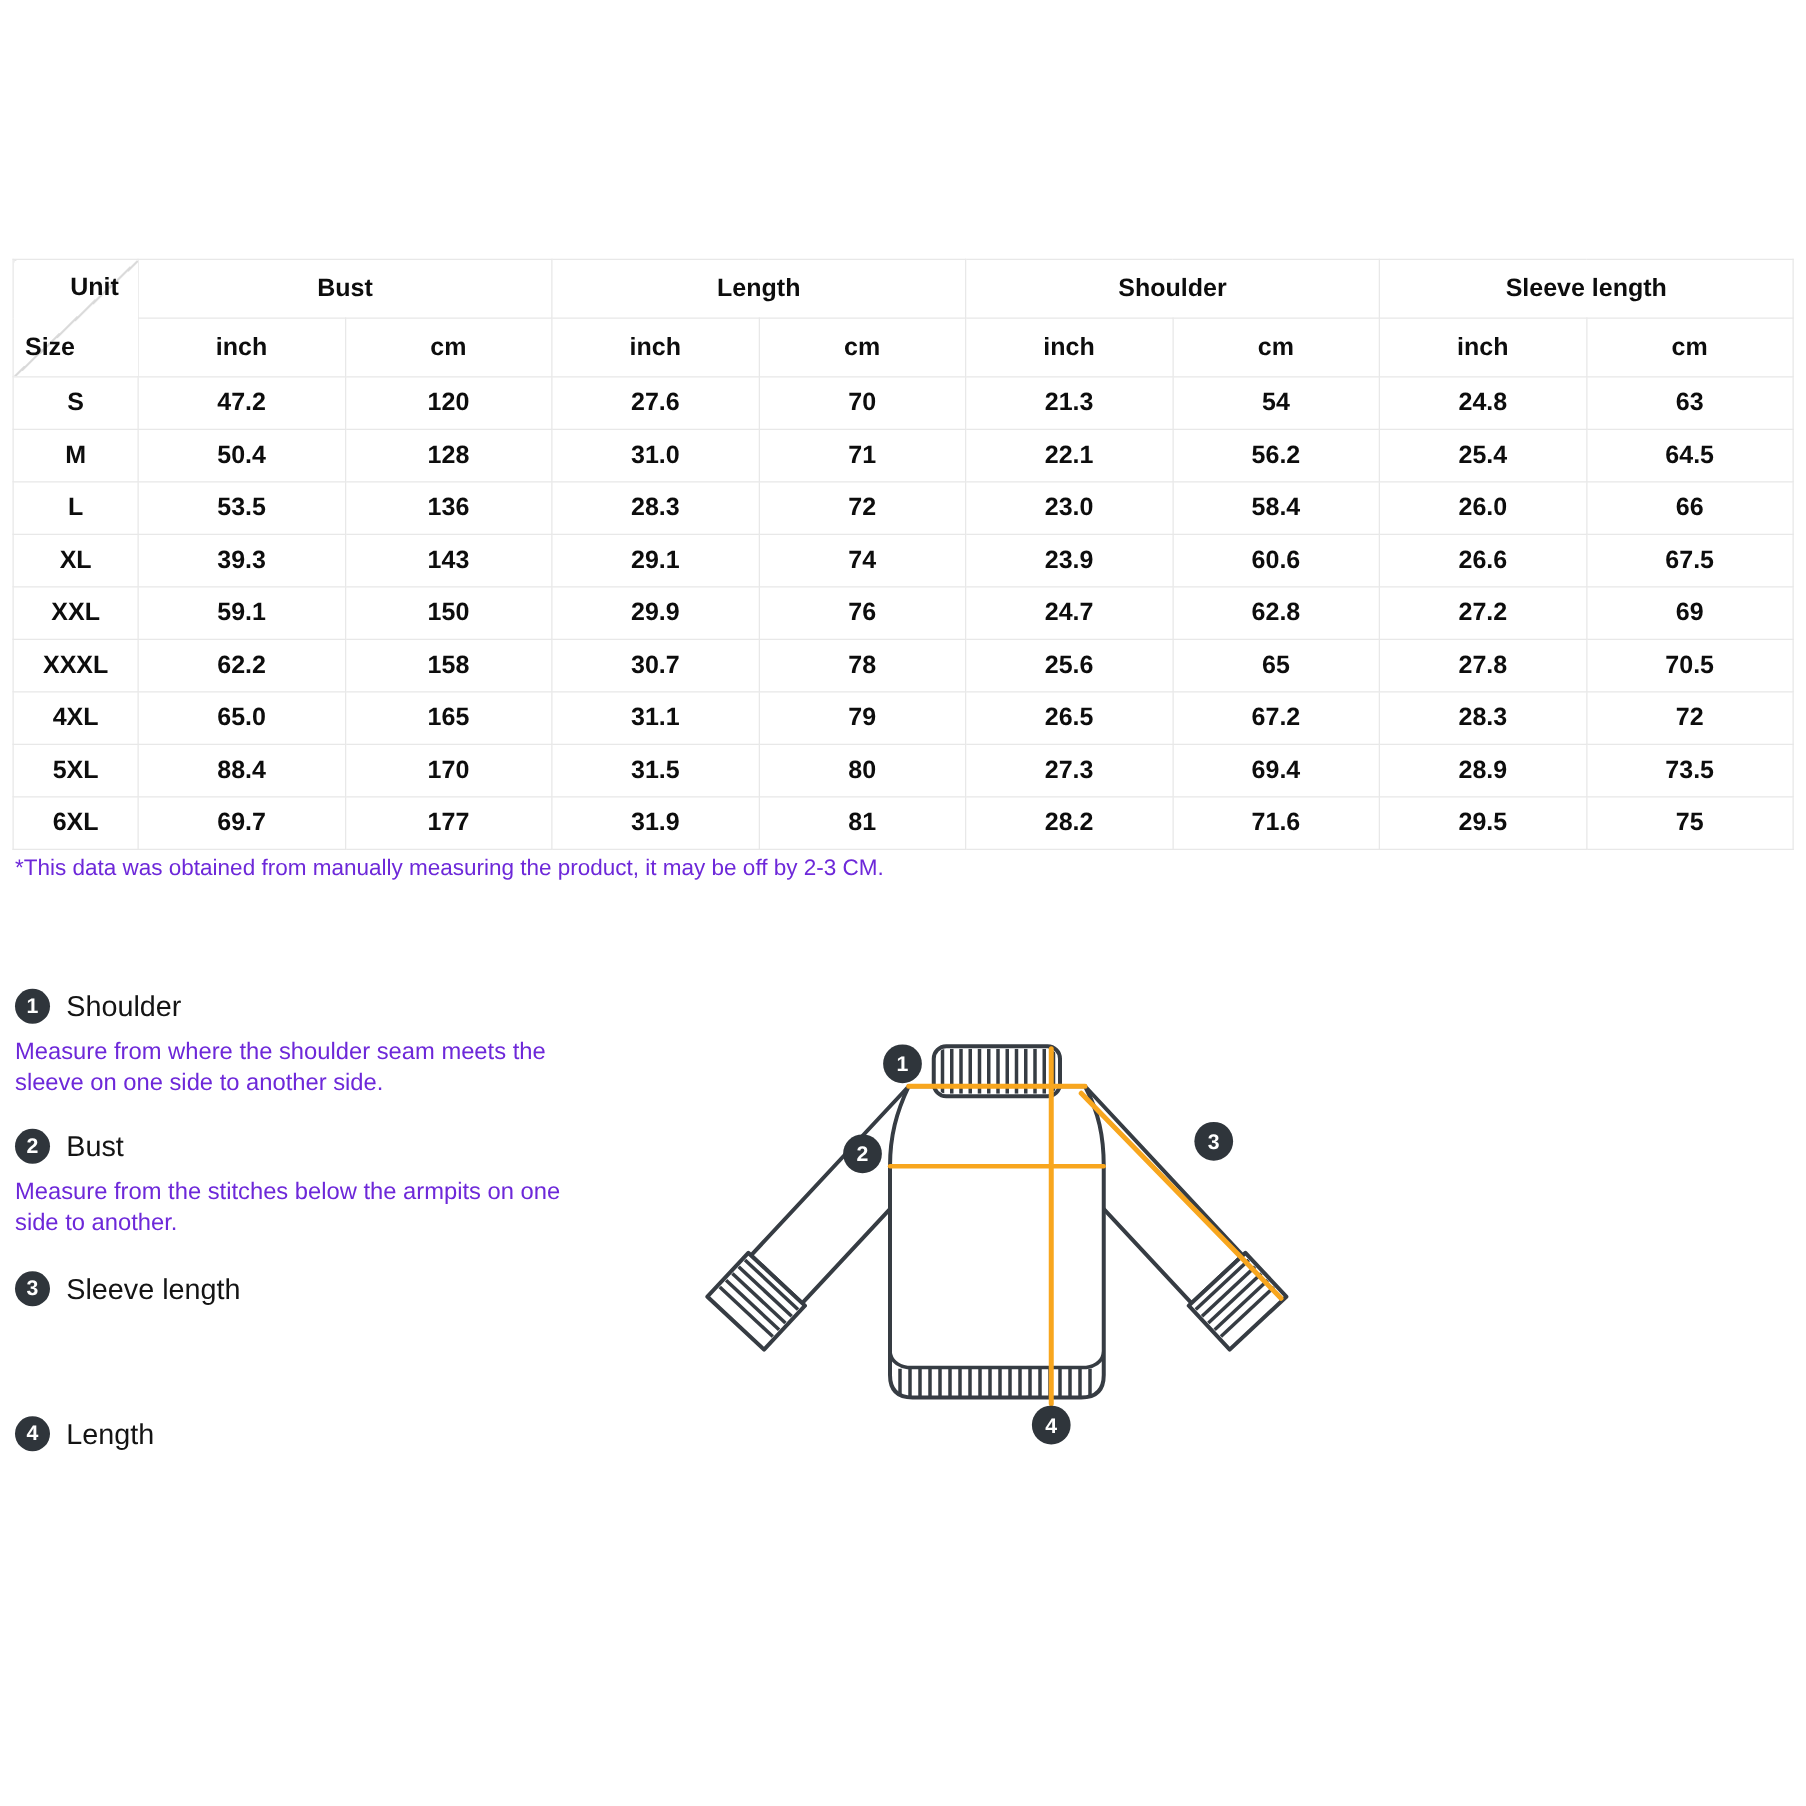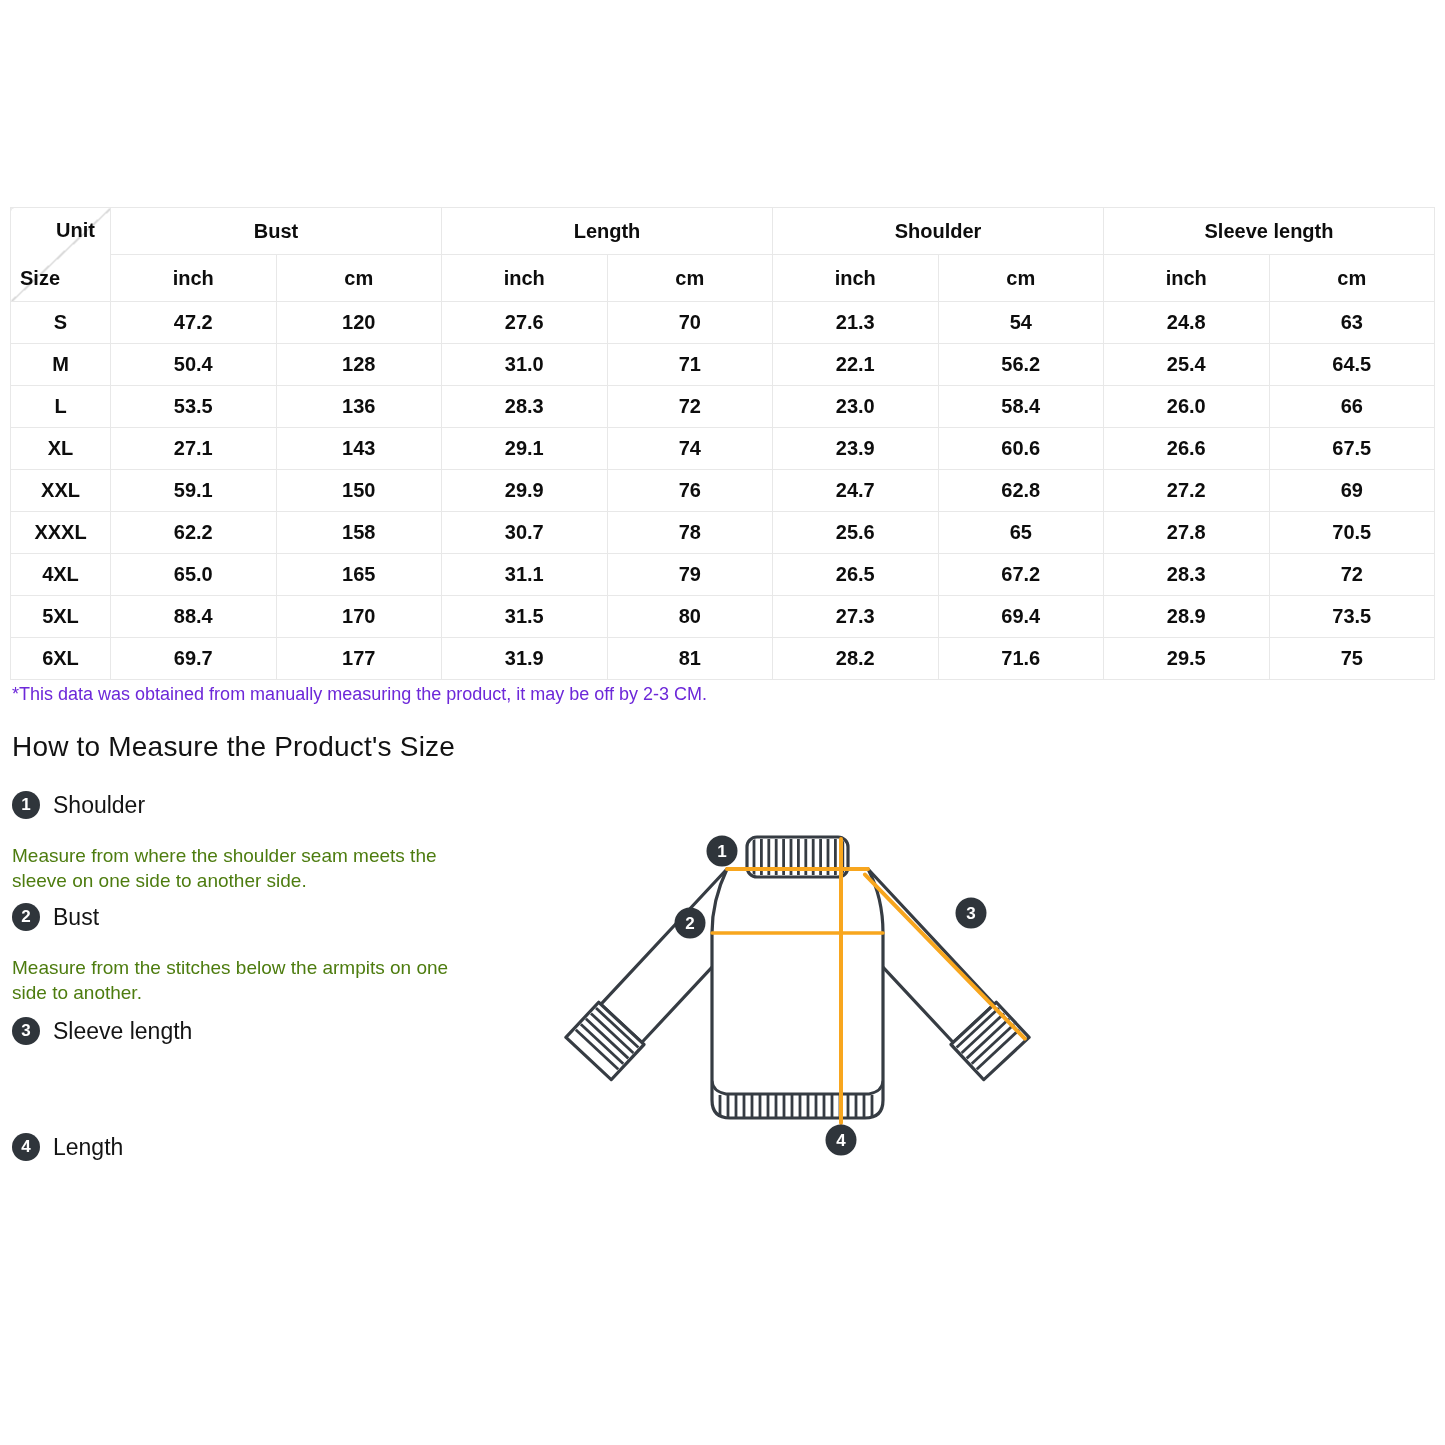--- a/index.html
+++ b/index.html
@@ -29,21 +29,21 @@
 
   .footnote{position:absolute;left:12px;top:684px;font-size:18px;color:#6d28d9;font-weight:400;}
 
   
   .heading{position:absolute;left:12px;top:731px;font-size:28px;color:#121212;font-weight:400;letter-spacing:0.2px;}
   .measure-item{position:absolute;left:12px;width:505px;}
   .item-head{display:flex;align-items:center;gap:13px;}
   .badge{width:28px;height:28px;border-radius:50%;background:#2f353b;color:#fff;
          font-size:17px;font-weight:700;display:flex;align-items:center;justify-content:center;flex:0 0 28px;}
   .item-title{font-size:23px;color:#141414;font-weight:400;}
-  .item-desc{margin-top:24px;font-size:19px;line-height:25px;color:#4d7c0f;max-width:470px;font-weight:400;}
+  .item-desc{margin-top:10px;font-size:19px;line-height:25px;color:#6d28d9;max-width:470px;font-weight:400;}
   .mi-1{top:791px;} .mi-2{top:903px;} .mi-3{top:1017px;} .mi-4{top:1133px;}
 
   
   .diagram{position:absolute;left:545px;top:815px;width:560px;height:360px;}
   .outline{fill:#ffffff;stroke:#363c43;stroke-width:3.2;stroke-linejoin:round;}
   g[data-ribs] line{stroke:#363c43;stroke-width:2.8;}
   .mline{stroke:#f8a61e;stroke-linecap:round;fill:none;}
   .badge-circle{fill:#2f353b;}
   .badge-num{fill:#ffffff;font-family:"Liberation Sans",sans-serif;font-size:17px;font-weight:700;text-anchor:middle;}
 </style>
@@ -116,21 +116,21 @@
             <td>136</td>
             <td>28.3</td>
             <td>72</td>
             <td>23.0</td>
             <td>58.4</td>
             <td>26.0</td>
             <td>66</td>
           </tr>
           <tr>
             <td class="size-col">XL</td>
-            <td>27.1</td>
+            <td>39.3</td>
             <td>143</td>
             <td>29.1</td>
             <td>74</td>
             <td>23.9</td>
             <td>60.6</td>
             <td>26.6</td>
             <td>67.5</td>
           </tr>
           <tr>
             <td class="size-col">XXL</td>
@@ -186,21 +186,20 @@
             <td>71.6</td>
             <td>29.5</td>
             <td>75</td>
           </tr>
         </tbody>
     </table>
   </div>
 
   <div class="footnote">*This data was obtained from manually measuring the product, it may be off by 2-3 CM.</div>
 
-  <div class="heading">How to Measure the Product's Size</div>
 
   <div class="measure-item mi-1">
     <div class="item-head">
       <div class="badge">1</div>
       <div class="item-title">Shoulder</div>
     </div>
     <div class="item-desc">Measure from where the shoulder seam meets the sleeve on one side to another side.</div>
   </div>
 
   <div class="measure-item mi-2">

